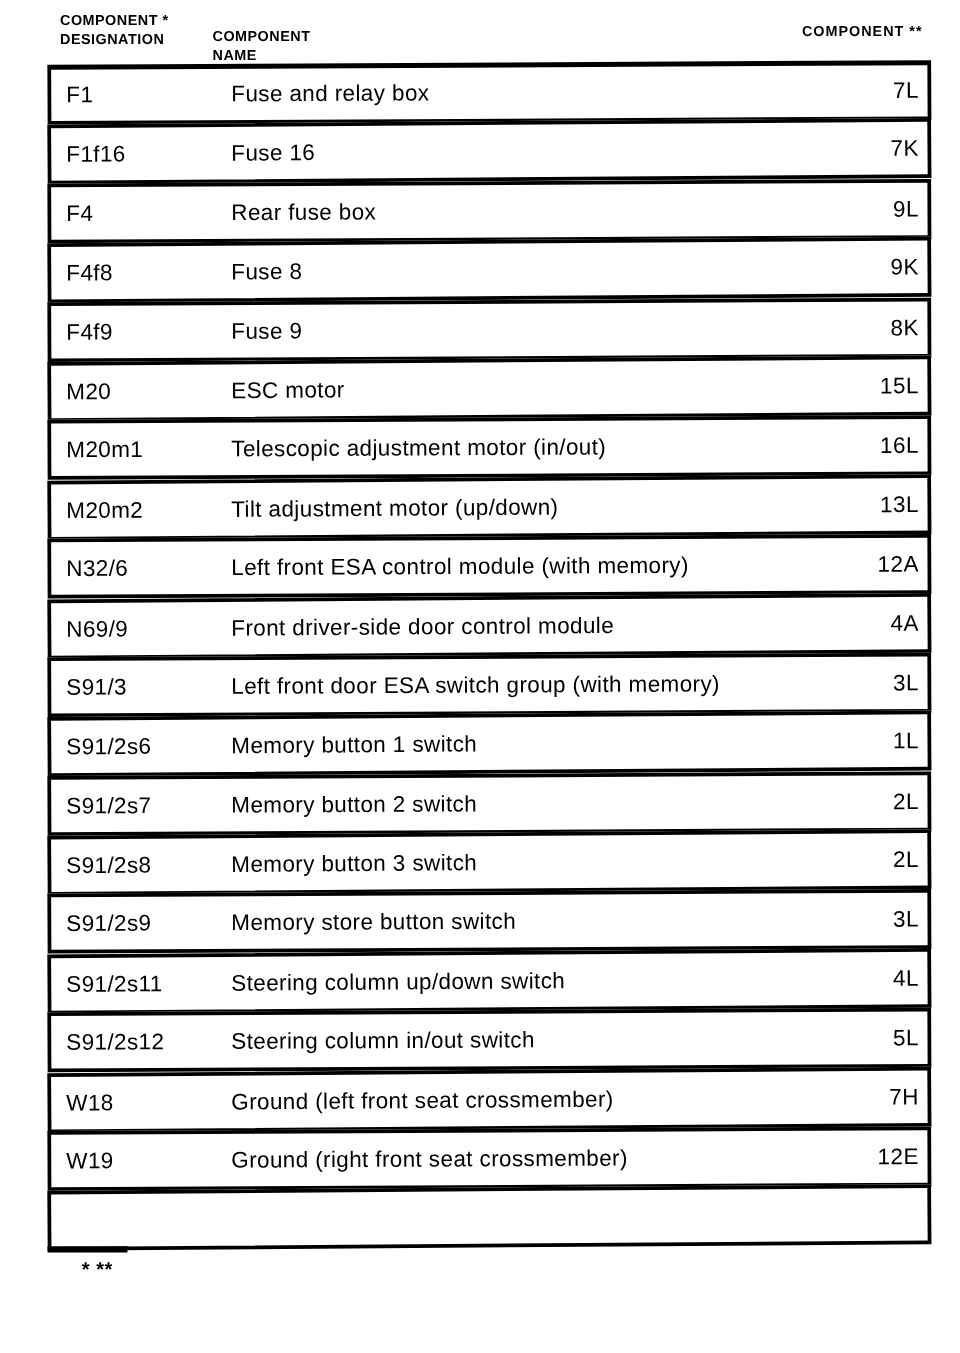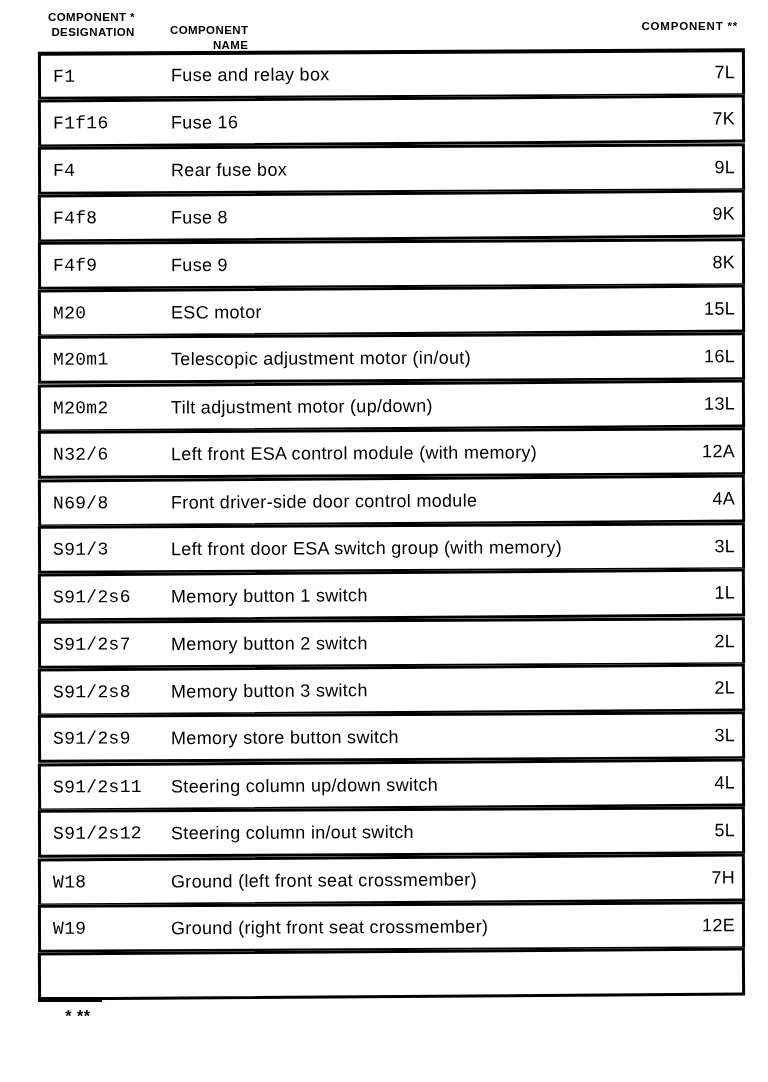--- a/index.html
+++ b/index.html
@@ -11,42 +11,42 @@
     position:relative;
     overflow:hidden;
   }
   .page { position:absolute; inset:0; }
 
   
   .col-headers { position:absolute; top:10px; left:0; right:0; height:38px; }
   .col-head {
     position:absolute;
     font-size:11.5px; font-weight:700; line-height:14.5px;
-    letter-spacing:0.4px; white-space:pre-line;text-align:right;
+    letter-spacing:0.4px; white-space:pre-line;
   }
   .col-head.designation { left:48px; top:0; }
   .col-head.name        { left:170px; top:0;margin-top:13px; }
   .col-head.location    { right:30px; top:9px; text-align:right; letter-spacing:0.8px; }
 
   
   .table { position:absolute; left:38px; top:50px; width:707px; }
   .row {
     height:48.4px;
     margin-top:-1px;
     border:3px solid #000;
     background:#fff;
     display:flex;
     align-items:center;
     transform:rotate(-0.35deg);
   }
   .row:nth-child(odd)  { transform:rotate(-0.3deg); }
   .row:nth-child(even) { transform:rotate(-0.42deg); }
   .row:first-child { margin-top:0; border-top-width:4px; }
   .cell { font-size:18px; letter-spacing:0.3px; color:#000; }
-  .cell.designation { width:130px; padding-left:12px; flex:0 0 auto;font-family:Liberation Mono, monospace; }
+  .cell.designation { width:144px; padding-left:12px; flex:0 0 auto; }
   .cell.name { flex:1 1 auto; }
   .cell.location { flex:0 0 auto; padding-right:7px; text-align:center; }
 
   
   .scan-artifact {
     position:absolute; left:38px; top:997px;
     width:64px; height:5px; background:#000;
   }
 
   
@@ -121,21 +121,21 @@
     <div class="cell location">13L</div>
   </div>
 
   <div class="row">
     <div class="cell designation">N32/6</div>
     <div class="cell name">Left front ESA control module (with memory)</div>
     <div class="cell location">12A</div>
   </div>
 
   <div class="row">
-    <div class="cell designation">N69/8</div>
+    <div class="cell designation">N69/9</div>
     <div class="cell name">Front driver-side door control module</div>
     <div class="cell location">4A</div>
   </div>
 
   <div class="row">
     <div class="cell designation">S91/3</div>
     <div class="cell name">Left front door ESA switch group (with memory)</div>
     <div class="cell location">3L</div>
   </div>
 

